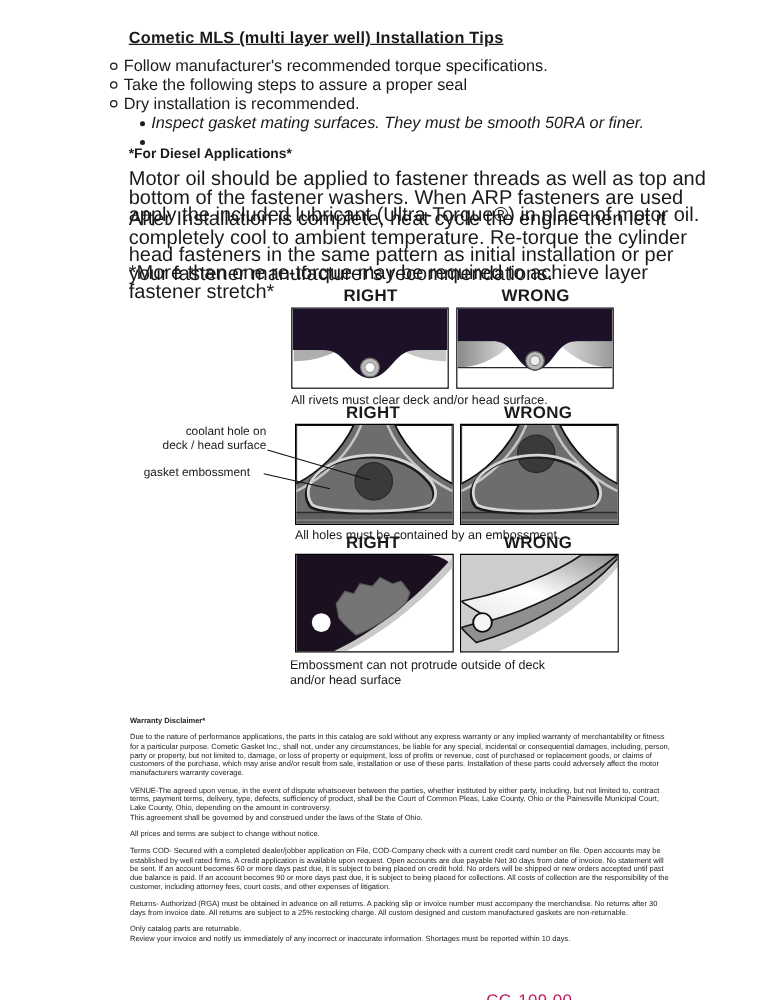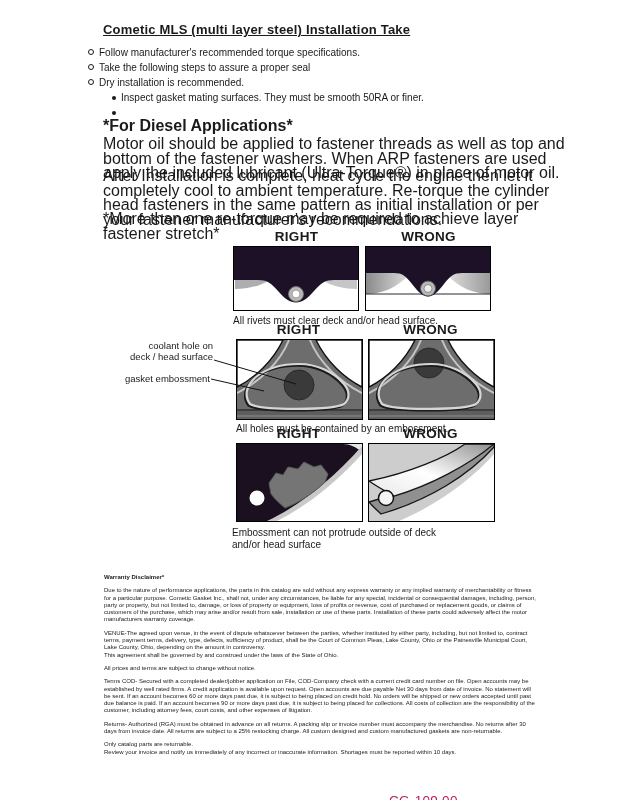--- a/index.html
+++ b/index.html
@@ -5,44 +5,44 @@
   html,body{margin:0;padding:0;}
   body{
     width:618px;height:800px;position:relative;background:#ffffff;
     font-family:"Liberation Sans", sans-serif;color:#1a1a1a;overflow:hidden;
   }
   .abs{position:absolute;}
   .title{
     left:103px;top:22px;font-size:13px;font-weight:bold;
     text-decoration:underline;letter-spacing:.2px;
   }
-  .bullets{left:88px;top:45px;width:470px;font-size:10px;line-height:15px;}
+  .bullets{left:88px;top:45px;width:470px;font-size:13px;line-height:15px;}
   .b-row{white-space:nowrap;}
-  .sub{padding-left:24px;}
+  .sub{padding-left:24px;font-style:italic;}
   .dot-o{display:inline-block;width:4px;height:4px;border:1px solid #1a1a1a;border-radius:50%;margin-right:5px;vertical-align:1px;}
   .dot-f{display:inline-block;width:4px;height:4px;background:#1a1a1a;border-radius:50%;margin-right:5px;vertical-align:1px;}
-  .diesel-h{left:103px;top:117px;font-size:16px;font-weight:bold;}
+  .diesel-h{left:103px;top:117px;font-size:11px;font-weight:bold;}
   .para{left:103px;width:470px;font-size:16px;line-height:14.5px;}
   .p1{top:137px;}
   .p2{top:169px;}
   .note{top:212px;}
   .dg-label{font-size:13.5px;font-weight:bold;text-align:center;width:127px;letter-spacing:.3px;}
   .panel{border:1.6px solid #000;display:block;background:#fff;}
   .caption{font-size:10px;line-height:12px;}
   .callout{font-size:9.5px;line-height:11px;text-align:right;width:105px;}
   .legal{left:104px;top:574px;width:432px;font-size:6px;line-height:7.3px;color:#222;}
   .legal p{margin:0 0 6px 0;}
   .legal p.tight{margin:0;}
   .legal .lh{font-weight:bold;}
   .footer-code{left:389px;top:755px;font-size:13.5px;letter-spacing:.3px;color:#be185d;margin-top:38px;}
 </style>
 </head>
 <body>
 
-<div class="abs title">Cometic MLS (multi layer steel) Installation Take</div>
+<div class="abs title">Cometic MLS (multi layer well) Installation Tips</div>
 
 <div class="abs bullets">
   <div class="b-row"><span class="dot-o"></span><span>Follow manufacturer's recommended torque specifications.</span></div>
   <div class="b-row"><span class="dot-o"></span><span>Take the following steps to assure a proper seal</span></div>
   <div class="b-row"><span class="dot-o"></span><span>Dry installation is recommended.</span></div>
   <div class="b-row sub"><span class="dot-f"></span><span>Inspect gasket mating surfaces.  They must be smooth 50RA or finer.</span></div>
   <div class="b-row sub"><span class="dot-f"></span></div>
 </div>
 
 <div class="abs diesel-h">*For Diesel Applications*</div>
@@ -84,21 +84,21 @@
 
 <div class="abs caption" style="left:233px;top:315px;width:300px;">All rivets must clear deck and/or head surface.</div>
 
 <div class="abs dg-label" style="left:236px;top:322px;width:125px;">RIGHT</div>
 <div class="abs dg-label" style="left:368px;top:322px;width:125px;">WRONG</div>
 
 <div class="abs callout" style="left:108px;top:340px;">
   <div>coolant hole on</div>
   <div>deck / head surface</div>
 </div>
-<div class="abs callout" style="left:105px;top:373px;">gasket embossment</div>
+<div class="abs callout" style="left:105px;top:373px;text-align:center;">gasket embossment</div>
 
 <svg class="abs panel" style="left:236px;top:339px;" width="125" height="79" viewBox="0 0 125 79">
   <rect width="125" height="79" fill="#6d6d6d"></rect>
   <path d="M0,0 H46 C36,21 18,38 0,47 Z" fill="#ffffff" stroke="#111111" stroke-width="1.4"></path>
   <path d="M125,0 H79 C89,21 107,38 125,47 Z" fill="#ffffff" stroke="#111111" stroke-width="1.4"></path>
   <path d="M52,0 C43,23 22,42 0,53" fill="none" stroke="#c4c4c4" stroke-width="2"></path>
   <path d="M73,0 C82,23 103,42 125,53" fill="none" stroke="#c4c4c4" stroke-width="2"></path>
   <line x1="0" y1="70" x2="125" y2="70" stroke="#2e2e2e" stroke-width="1.4"></line>
   <rect x="0" y="71" width="125" height="8" fill="#5e5e5e"></rect>
   <line x1="0" y1="76" x2="125" y2="76" stroke="#8f8f8f" stroke-width="1"></line>

